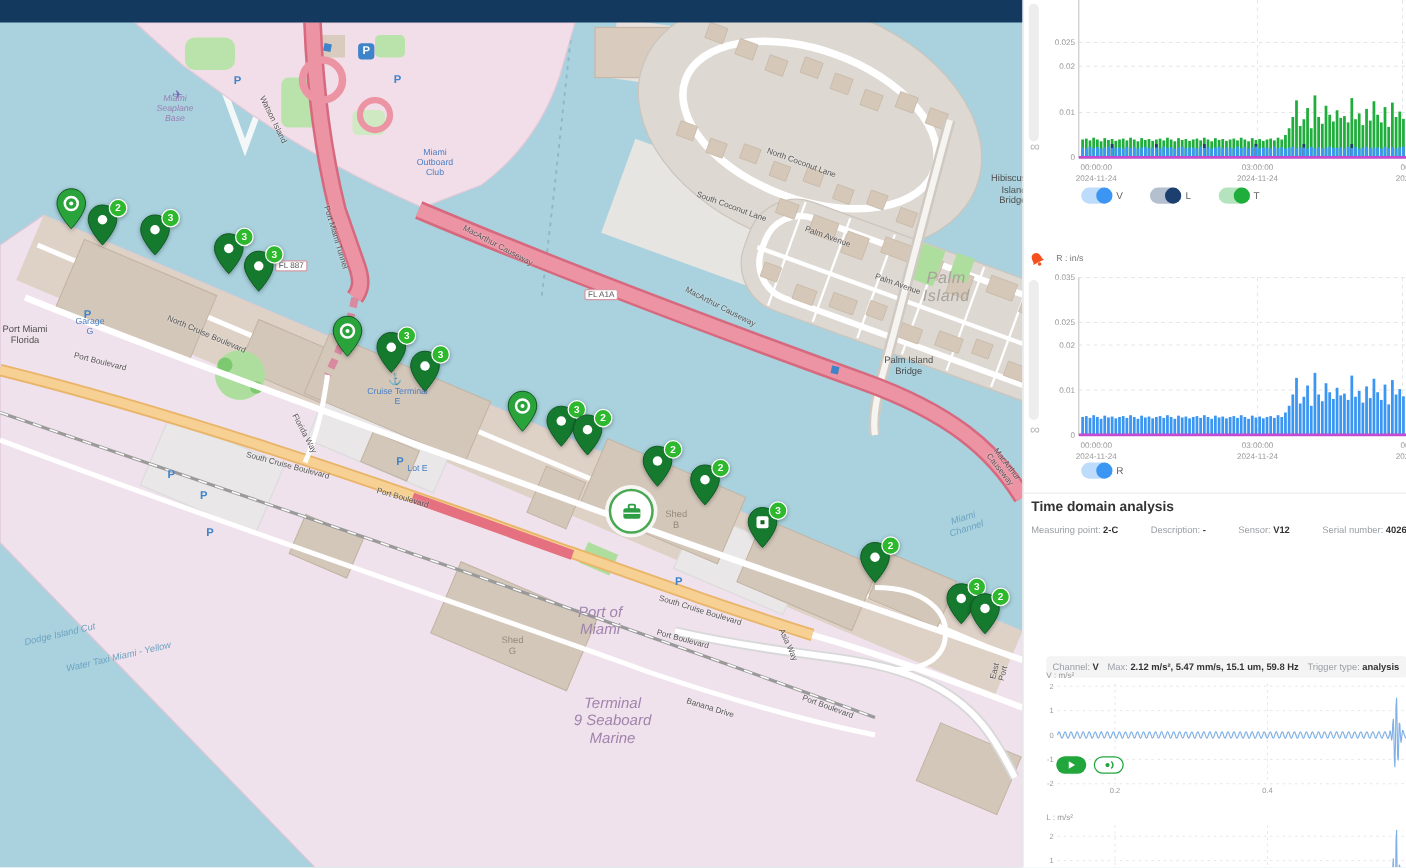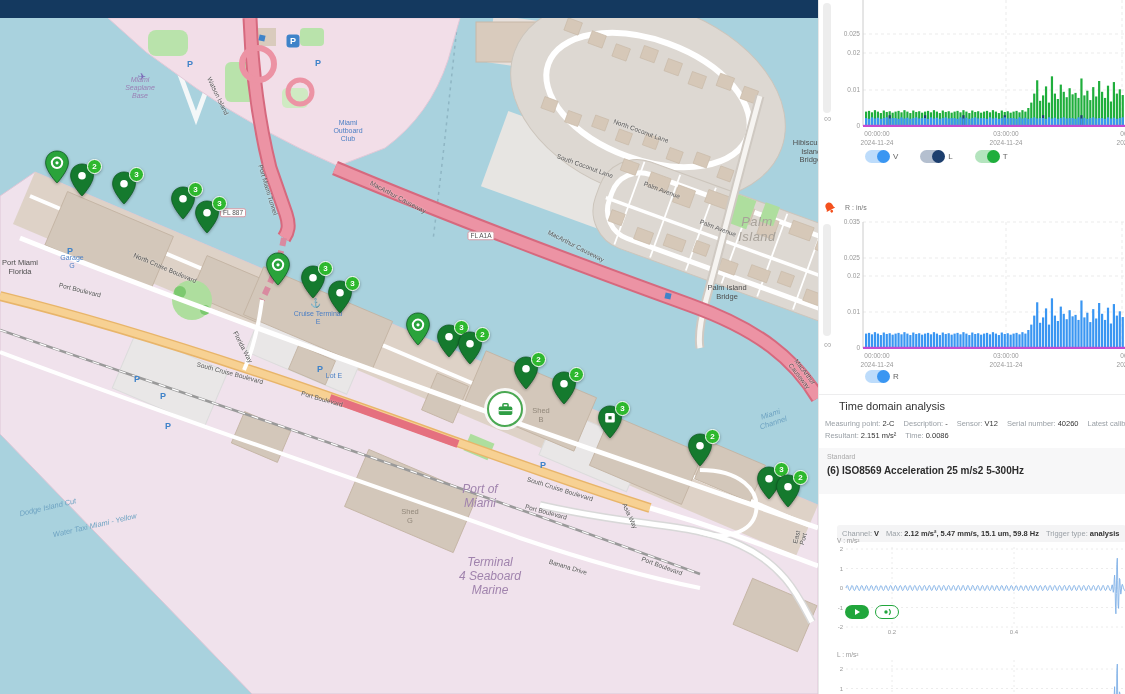--- a/index.html
+++ b/index.html
@@ -35,25 +35,25 @@
   .i1{top:113px}.i2{top:339px}
   .alarm{position:absolute;left:4px;top:201px;width:14px;height:14px}
   .chart-title{position:absolute;left:26px;top:204px;font-size:7px;color:#777}
   .legend{position:absolute;display:flex;gap:22px;align-items:center}
   .lg1{left:46px;top:150px}.lg2{left:46px;top:370px}
   .toggle{position:relative;width:24px;height:13px;border-radius:7px;display:inline-block}
   .knob{position:absolute;right:-1px;top:0;width:13px;height:13px;border-radius:50%}
   .tlabel{font-size:8px;color:#666;margin-left:4px}
   .lg-item{display:flex;align-items:center}
   .divider{position:absolute;left:0;top:394px;width:307px;height:1px;background:#ededee}
-  .td-title{position:absolute;left:20px;top:400px;font-size:11px;font-weight:normal;color:#333}
+  .td-title{position:absolute;left:6px;top:400px;font-size:11px;font-weight:bold;color:#333}
   #meta-rows{position:absolute;left:6px;top:419px;width:300px}
   .meta-row{white-space:nowrap;overflow:hidden;height:12px;font-size:7.5px}
   .meta-row .ml{color:#9aa0a6;margin-right:2px}
-  .meta-row .mv{color:#333;font-weight:normal;margin-right:9px}
+  .meta-row .mv{color:#333;font-weight:bold;margin-right:26px}
   .std-box{position:absolute;left:0;top:448px;width:307px;height:46px;background:#f7f7f8}
   .std-label{position:absolute;left:8px;top:5px;font-size:7px;color:#aaa}
   .std-value{position:absolute;left:8px;top:17px;font-size:10px;font-weight:bold;color:#2c2c2c}
   .ch-header{position:absolute;left:18px;width:279px;height:17px;background:#f4f4f5;border-radius:3px;line-height:17px;padding:0 5px;font-size:7.5px;white-space:nowrap;overflow:hidden}
   .ch0{top:525px}.ch1{top:640px}
   .ch-header .ml{color:#9aa0a6;margin-right:2px}
   .ch-header .mv{color:#333;font-weight:bold;margin-right:7px}
   .wave-label{position:absolute;left:18px;font-size:6.5px;color:#999}
   .wl0{top:537px}.wl1{top:651px}
   .wave-buttons{position:absolute;left:26px;top:605px;display:flex;gap:6px;align-items:center}
@@ -266,21 +266,21 @@
         <div class="lbl street" style="left: 662px; top: 566px; transform: translate(-50%, -50%) rotate(20deg);">Port Boulevard</div>
         <div class="lbl street" style="left: 568px; top: 567px; transform: translate(-50%, -50%) rotate(17deg);">Banana Drive</div>
         <div class="lbl street" style="left: 630px; top: 516px; transform: translate(-50%, -50%) rotate(65deg);">Asia Way</div>
         <div class="lbl street" style="left: 800px; top: 538px; transform: translate(-50%, -50%) rotate(-75deg);">East Port</div>
         <div class="lbl water" style="left: 772px; top: 419px; transform: translate(-50%, -50%) rotate(-18deg);">Miami Channel</div>
         <div class="lbl water" style="left: 95px; top: 526px; transform: translate(-50%, -50%) rotate(-13deg);">Water Taxi Miami - Yellow</div>
         <div class="lbl water" style="left: 48px; top: 508px; transform: translate(-50%, -50%) rotate(-13deg);">Dodge Island Cut</div>
         <div class="lbl place-sm" style="left: 20px; top: 268px; transform: translate(-50%, -50%) rotate(0deg);">Port Miami
 Florida</div>
         <div class="lbl place" style="left: 490px; top: 577px; transform: translate(-50%, -50%) rotate(0deg);">Terminal
-4 Seaboard
+9 Seaboard
 Marine</div>
         <div class="p-text" style="left: 190px; top: 64px;">P</div>
         <div class="p-text" style="left: 318px; top: 63px;">P</div>
         <div class="p-text" style="left: 70px; top: 251px;">P</div>
         <div class="p-text" style="left: 137px; top: 379px;">P</div>
         <div class="p-text" style="left: 163px; top: 396px;">P</div>
         <div class="p-text" style="left: 168px; top: 426px;">P</div>
         <div class="p-text" style="left: 320px; top: 369px;">P</div>
         <div class="p-text" style="left: 543px; top: 465px;">P</div>
         <div class="p-icon" style="left: 293px; top: 41px;">P</div>
@@ -782,27 +782,22 @@
             <span class="knob" style="background: rgb(58, 150, 242);"></span>
           </span>
           <span class="tlabel">R</span>
         </div>
       </div>
 
     <div class="divider"></div>
     <div class="td-title">Time domain analysis</div>
     <div id="meta-rows">
         <div class="meta-row"><span class="ml">Measuring point:</span><span class="mv">2-C</span><span class="ml">Description:</span><span class="mv">-</span><span class="ml">Sensor:</span><span class="mv">V12</span><span class="ml">Serial number:</span><span class="mv">40260</span><span class="ml">Latest calibration:</span></div>
-        <div class="meta-row"><span class="ml">Resultant:</span><span class="mv">2.151 m/s²</span><span class="ml">Time:</span><span class="mv">0.0086</span></div>
       </div>
 
-    <div class="std-box">
-      <div class="std-label">Standard</div>
-      <div class="std-value">(6) ISO8569 Acceleration 25 m/s2 5-300Hz</div>
-    </div>
 
     <div class="ch-header ch0" id="ch0"><span class="ml">Channel:</span><span class="mv">V</span><span class="ml">Max:</span><span class="mv">2.12 m/s², 5.47 mm/s, 15.1 um, 59.8 Hz</span><span class="ml">Trigger type:</span><span class="mv">analysis</span><span class="ml">Time:</span></div>
     <div class="wave-label wl0">V : m/s²</div>
     <div class="wave-buttons" id="wb0">
         <div class="pill play">
           <svg width="8" height="8" viewBox="0 0 8 8">
             <path d="M2,1 L7,4 L2,7 Z" fill="#fff"></path>
           </svg>
         </div>
         <div class="pill sound">

